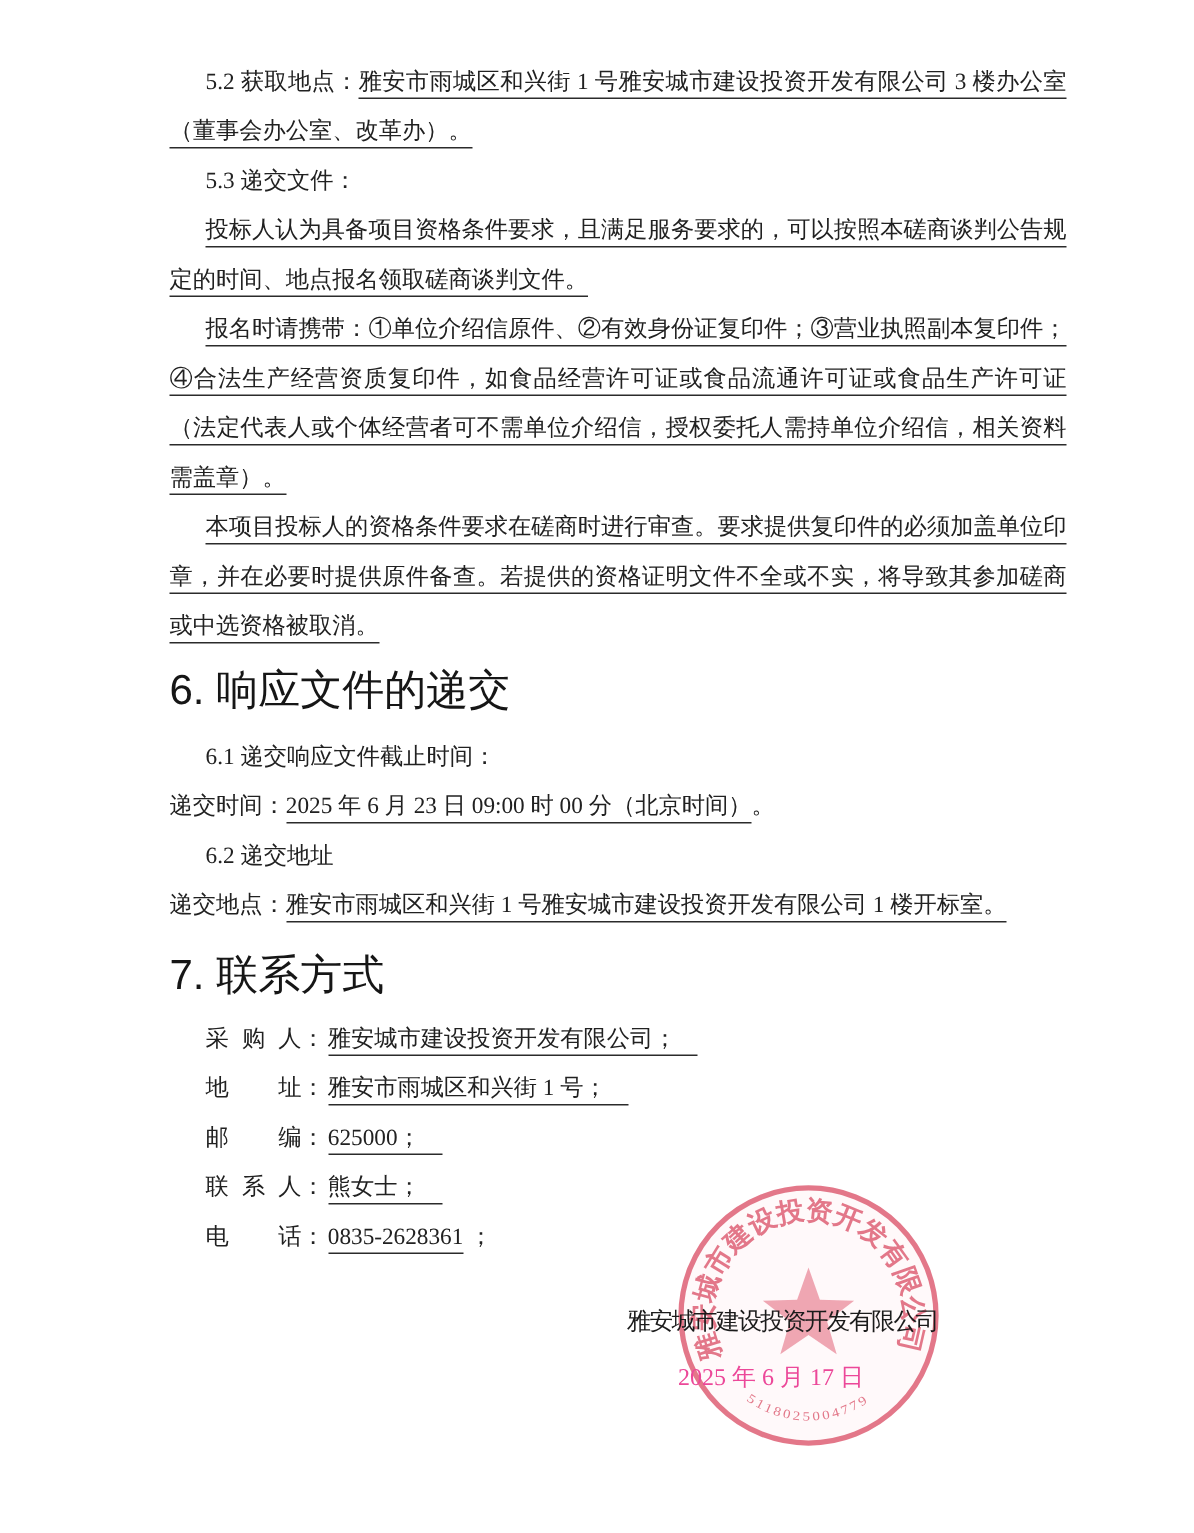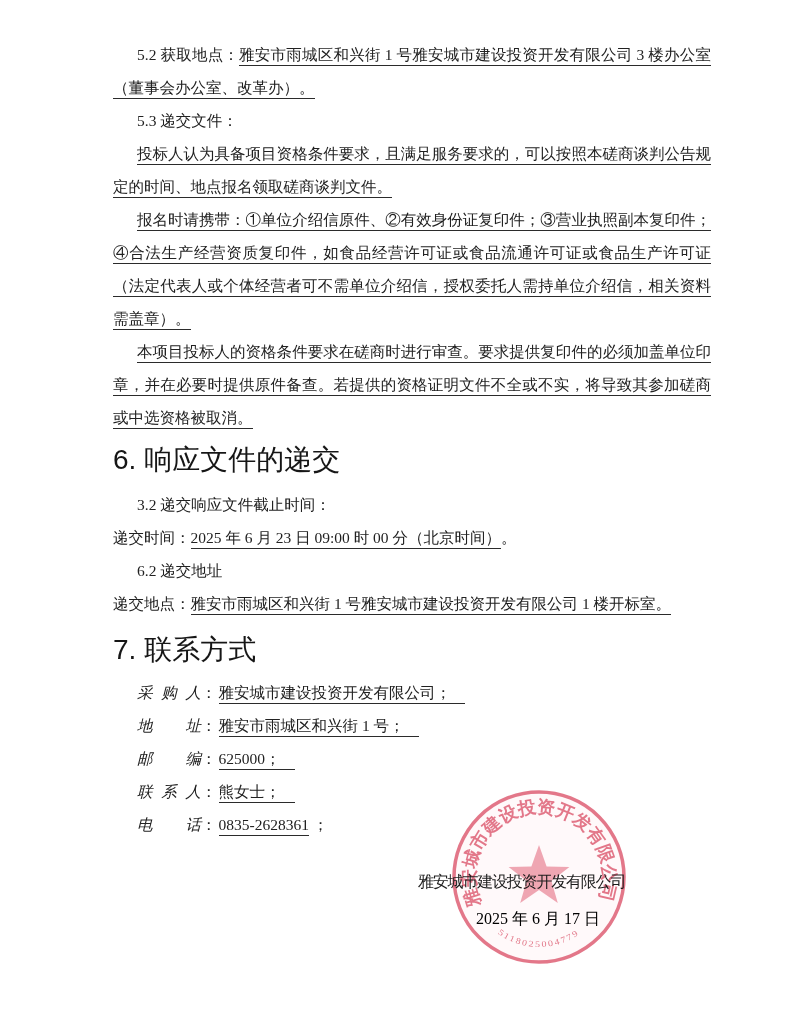--- a/index.html
+++ b/index.html
@@ -40,39 +40,38 @@
   .h6{margin-top:8px;}
   .blockA{margin-top:10px;}
   .h7{margin-top:12px;}
   .contacts{margin-top:8px;}
   .contact{text-indent:0;padding-left:24px;}
   .clabel{
     display:inline-block;
     width:64px;
     text-align:justify;
     text-align-last:justify;
-    font-style:italic;
   }
   .colon{margin-right:2px;}
   .sig-company{
     position:absolute;
     left:418px;top:872px;
     font-size:16px;
     letter-spacing:-1.2px;
     line-height:20px;
     color:#1b1b1b;
     z-index:3;
     white-space:nowrap;
   }
   .sig-date{
     position:absolute;
-    left:476px;top:909px;
+    left:452px;top:909px;
     font-size:16px;
     line-height:20px;
-    color:#000000;
+    color:#ec4899;
     z-index:3;
     white-space:nowrap;
   }
   .stamp{
     position:absolute;
     left:447px;top:785px;
     width:184px;height:184px;
     z-index:2;
     opacity:0.82;
   }
@@ -100,21 +99,21 @@
 
     <p class="para"><span class="u">投标人认为具备项目资格条件要求，且满足服务要求的，可以按照本磋商谈判公告规定的时间、地点报名领取磋商谈判文件。</span></p>
 
     <p class="para"><span class="u">报名时请携带：①单位介绍信原件、②有效身份证复印件；③营业执照副本复印件；④合法生产经营资质复印件，如食品经营许可证或食品流通许可证或食品生产许可证（法定代表人或个体经营者可不需单位介绍信，授权委托人需持单位介绍信，相关资料需盖章）。</span></p>
 
     <p class="para"><span class="u">本项目投标人的资格条件要求在磋商时进行审查。要求提供复印件的必须加盖单位印章，并在必要时提供原件备查。若提供的资格证明文件不全或不实，将导致其参加磋商或中选资格被取消。</span></p>
 
     <h2 class="h6">6. 响应文件的递交</h2>
 
     <div class="blockA">
-      <p class="para">3.2 递交响应文件截止时间：</p>
+      <p class="para">6.1 递交响应文件截止时间：</p>
       <p><span>递交时间：</span><span class="u">2025 年 6 月 23 日 09:00 时 00 分（北京时间）</span><span>。</span></p>
       <p class="para">6.2 递交地址</p>
       <p><span>递交地点：</span><span class="u">雅安市雨城区和兴街 1 号雅安城市建设投资开发有限公司 1 楼开标室。</span></p>
     </div>
 
     <h2 class="h7">7. 联系方式</h2>
 
     <div class="contacts">
       <p class="contact"><span class="clabel">采购人</span><span class="colon">：</span><span class="u u-ext">雅安城市建设投资开发有限公司；</span></p>
       <p class="contact"><span class="clabel">地址</span><span class="colon">：</span><span class="u u-ext">雅安市雨城区和兴街 1 号；</span></p>

